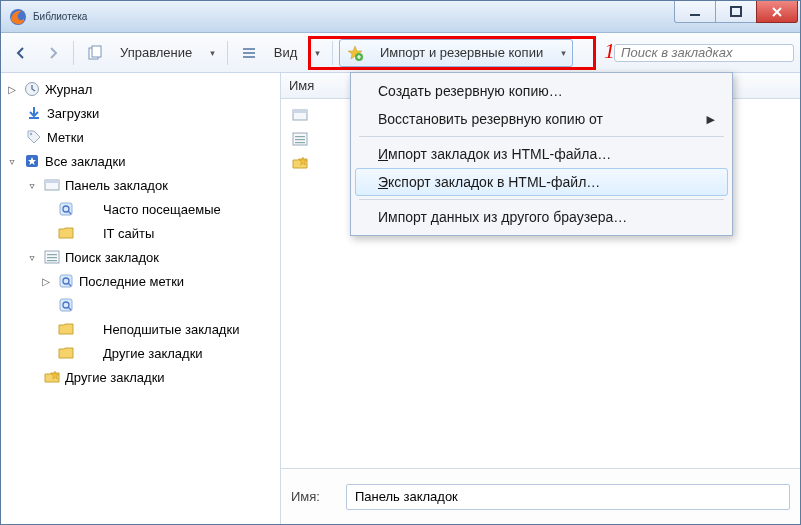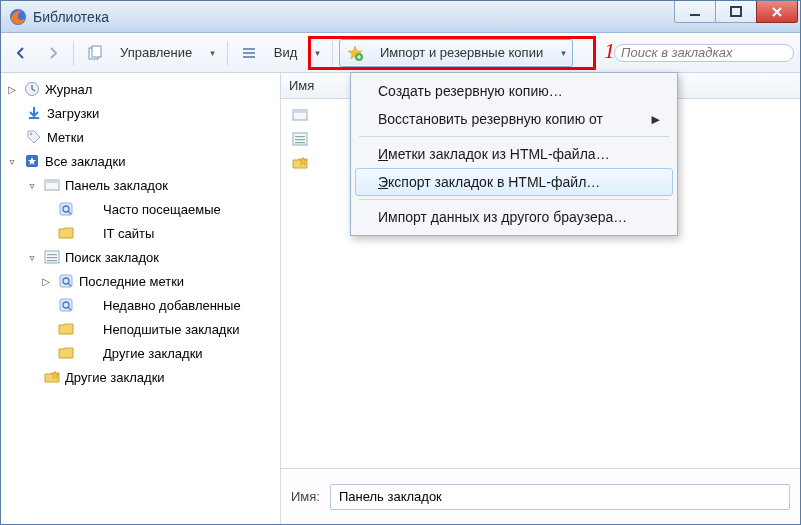--- a/index.html
+++ b/index.html
@@ -18,21 +18,21 @@
     border-bottom: 1px solid #9eb8d6;
     display: flex;
     align-items: center;
     padding: 0 0 0 8px;
   }
   .titlebar .app-icon {
     width: 18px; height: 18px;
     margin-right: 6px;
     display:flex; align-items:center; justify-content:center;
   }
-  .titlebar .title { color: #2b3e54; font-size: 14px; flex: 1; }
+  .titlebar .title { color: #2b3e54; font-size: 10px; flex: 1; }
   .win-btns { display:flex; height:100%; }
   .win-btn {
     width: 42px; height: 22px;
     border: 1px solid #8aa5c5;
     border-top: none;
     display:flex; align-items:center; justify-content:center;
     margin-left: -1px;
     background: linear-gradient(to bottom,#f3f8fe,#dfe9f6);
   }
   .win-btn:first-child { border-bottom-left-radius: 3px; }
@@ -78,21 +78,21 @@
   .red1 { left:308px; top:36px; width:288px; height:34px; }
   .label1 { position:absolute; left:604px; top:38px; color:#e00; font-size:22px; font-style:italic; font-family:"Times New Roman",serif; }
   .red2 { left:355px; top:178px; width:290px; height:30px; }
   .label2 { position:absolute; left:655px; top:180px; color:#e00; font-size:22px; font-style:italic; font-family:"Times New Roman",serif; }
 
   .search-box {
     margin-left:auto;
     height:18px;
     width: 180px;
     border:1px solid #b8c8de;
-    border-radius:12px;
+    border-radius:3px;
     padding: 0 6px;
     font-style: italic;
     color:#ec4899;
     background:#fff;
     font-size:13px;
   }
 
   .body-split {
     display:flex;
     height: calc(100% - 72px);
@@ -147,38 +147,38 @@
     gap:6px;
     padding-left:4px;
   }
   .details-panel {
     height: 56px;
     border-top:1px solid #d0dbe8;
     background:#fdfdfe;
     display:flex;
     align-items:center;
     padding: 0 10px;
-    gap:10px;
+    gap:26px;
   }
   .details-panel label { color:#444; }
   .details-input {
     flex:1;
     height:26px;
     border:1px solid #b8c8de;
     border-radius:2px;
     padding:0 8px;
     font-size:13px;
     background:#fff;
   }
 
   .dropdown {
     position:absolute;
     left: 350px;
     top: 72px;
-    width: 328px;
+    width: 383px;
     background:#f4f6f9;
     border:1px solid #9eb3cf;
     box-shadow: 2px 3px 8px rgba(0,0,0,0.25);
     padding: 4px 2px;
     z-index: 50;
   }
   .dd-item {
     height:28px;
     display:flex;
     align-items:center;
@@ -383,21 +383,20 @@
       <span>Последние метки</span>
     </div>
     <div class="tree-row indent3">
       <span class="ticon">
           <svg width="16" height="16">
             <rect x="2" y="2" width="12" height="12" rx="2" fill="#dbe8f7" stroke="#8fb3de"></rect>
             <circle cx="8" cy="8" r="3" fill="none" stroke="#4a74c9" stroke-width="1.3"></circle>
             <path d="M10 10 L13 13" stroke="#4a74c9" stroke-width="1.3"></path>
           </svg>
         </span>
-      <span>Недавно добавленные</span>
     </div>
     <div class="tree-row indent3">
       <span class="ticon">
           <svg class="folder-ico" viewBox="0 0 16 16">
             <path d="M1 4 L6 4 L7 3 L15 3 L15 13 L1 13 Z" fill="#f5d26a" stroke="#caa637"></path>
           </svg>
         </span>
       <span>Неподшитые закладки</span>
     </div>
     <div class="tree-row indent3">
@@ -462,21 +461,21 @@
 <div class="dropdown">
   <div class="dd-item">
     <span>Создать резервную копию…</span>
   </div>
   <div class="dd-item">
     <span>Восстановить резервную копию от</span>
     <span class="sub-arrow">▶</span>
   </div>
   <div class="dd-sep"></div>
   <div class="dd-item">
-    <span><span class="u">И</span><span>метки закладок из HTML-файла…</span></span>
+    <span><span class="u">И</span><span>мпорт закладок из HTML-файла…</span></span>
   </div>
   <div class="dd-item hover">
     <span><span class="u">Э</span><span>кспорт закладок в HTML-файл…</span></span>
   </div>
   <div class="dd-sep"></div>
   <div class="dd-item">
     <span>Импорт данных из другого браузера…</span>
   </div>
 </div>
 

